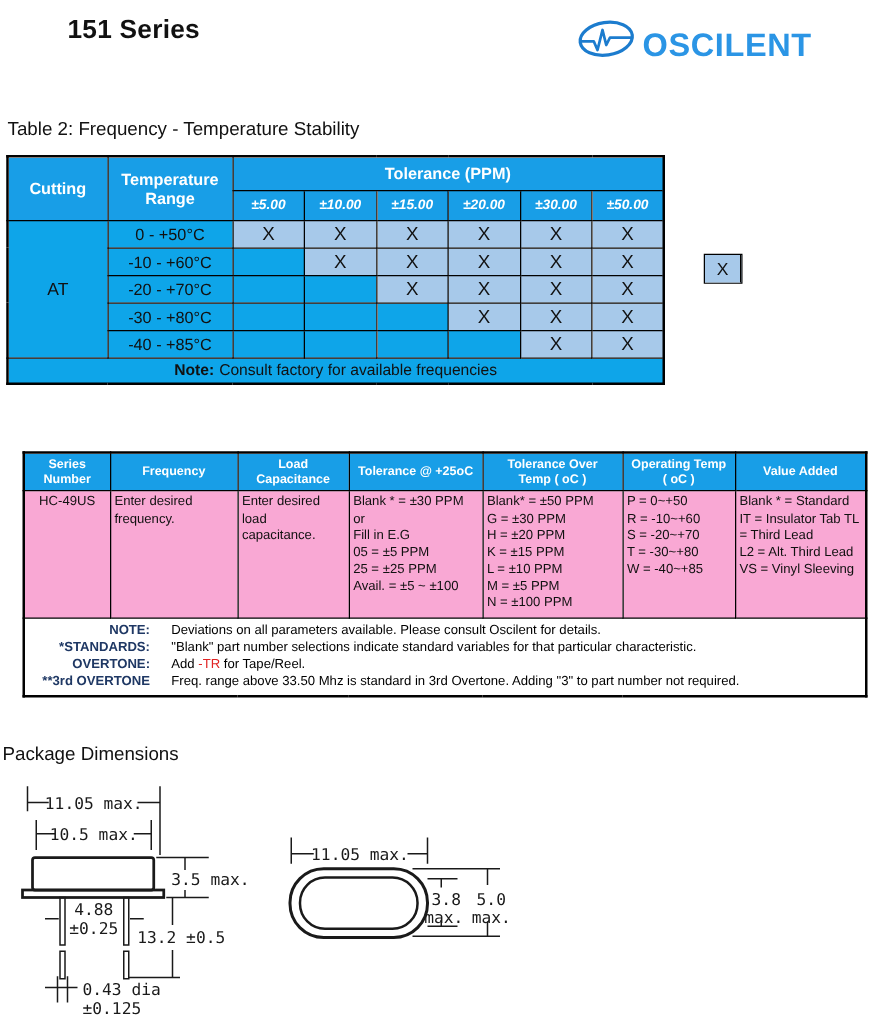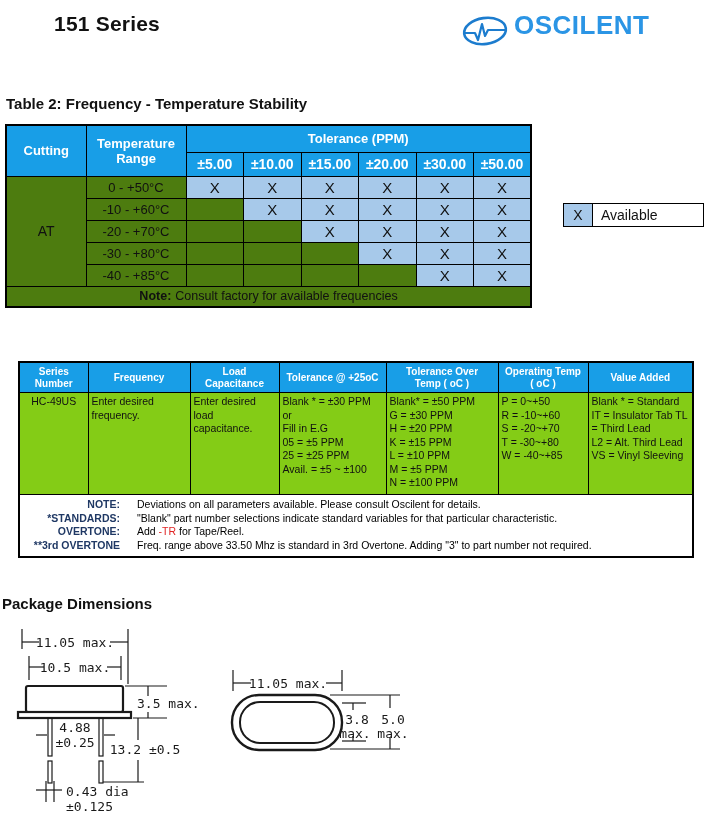--- a/index.html
+++ b/index.html
@@ -2,54 +2,54 @@
 <html style="--header-blue: #189EE7; --avail-blue: #A7C9EA; --note-navy: #1F3864; --tr-red: #E02424; --logo-blue: #2B95E5;"><head>
 <meta charset="utf-8">
 <style>
   html,body { margin:0; padding:0; background:#fff; }
   .page {
     position:relative; width:706px; height:824px; background:#fff;
     font-family:"Liberation Sans", sans-serif; color:#111; overflow:hidden;
   }
   
   .title { position:absolute; left:14px; top:12px; font-size:21px; font-weight:bold; letter-spacing:0.2px;margin-left:40px; }
-  .logo { position:absolute; left:458px; top:10px; display:flex; align-items:flex-start; }
+  .logo { position:absolute; left:458px; top:10px; display:flex; align-items:flex-end; }
   .logo-text { font-size:26px; font-weight:bold; color:var(--logo-blue,#2B95E5); letter-spacing:0.5px; margin-left:2px; }
   
-  .sec-heading { position:absolute; font-size:15px; font-weight:bold; color:#111; margin:0; }
+  .sec-heading { position:absolute; font-size:15px; font-weight:normal; color:#111; margin:0; }
   #t2-heading { left:6px; top:95px; }
   #pn-heading { left:6px; top:329px; }
   #pk-heading { left:2px; top:595px; }
   
   table { border-collapse:collapse; table-layout:fixed; }
   .t2 { position:absolute; left:5px; top:124px; width:525px; border:2.5px solid #000; }
   .t2 th, .t2 td { border:1.4px solid #000; padding:0; text-align:center; vertical-align:middle; overflow:hidden; }
   .t2 thead th { background:var(--header-blue,#189EE7); color:#fff; font-weight:bold; font-size:13px; }
   .t2 .hdr-main { height:27px;margin-left:42px; }
-  .t2 .hdr-sub th { height:23px; font-size:14px; }
-  .t2 tbody td { height:21px; font-size:13px; background:#4d7c0f; }
+  .t2 .hdr-sub th { height:23px; font-size:11px;font-style:italic; }
+  .t2 tbody td { height:21px; font-size:13px; background:#0ea5e9; }
   .t2 td.cutting-val { font-weight:normal; font-size:14px; }
   .t2 td.avail { font-size:15px; }
   .t2 td.avail.on { background:var(--avail-blue,#A7C9EA); }
   .t2 .note-row td { height:19px; font-size:12.5px;margin-left:45px; }
   .t2 .note-row b { font-weight:bold; }
   .t2 .note-row span { margin-left:4px; }
   
   .legend { position:absolute; left:563px; top:203px; display:flex; border:1.6px solid #000; height:22px; background:#fff; }
   .legend-x { width:28px; background:var(--avail-blue,#A7C9EA); border-right:1.6px solid #000;
               display:flex; align-items:center; justify-content:center; font-size:14px; }
   .legend-label { width:102px; display:flex; align-items:center; padding-left:8px; font-size:14px; }
   
   .pn { position:absolute; left:18px; top:361px; width:674px; border:2.2px solid #000; }
   .pn th, .pn td { border:1.4px solid #000; overflow:hidden; }
   .pn thead th { background:var(--header-blue,#189EE7); color:#fff; font-weight:bold; font-size:10px;
                  height:27px; text-align:center; vertical-align:middle; line-height:12px; white-space:pre-line; padding:1px 2px; }
   .pn .code-row td { height:23px; font-size:14px; text-align:center; vertical-align:middle; background:#fff; }
   .pn .detail-row td { height:97px; font-size:10.5px; line-height:13.5px; text-align:left; vertical-align:top;
-                       padding:2px 3px; white-space:pre-line; background:#84cc16; }
+                       padding:2px 3px; white-space:pre-line; background:#f9a8d4; }
   .pn .detail-row td.center { text-align:center; }
   .pn .notes-row td { background:#fff; padding:3px 4px 4px 0; }
   .note-line { display:flex; font-size:10.5px; line-height:12.5px; margin-bottom:1px; }
   .note-label { width:100px; flex-shrink:0; text-align:right; font-weight:bold; color:var(--note-navy,#1F3864); }
   .note-body { padding-left:4px; color:#000;margin-left:13px; }
   .tr-red { color:var(--tr-red,#E02424); }
   
   .drawing { position:absolute; left:4px; top:618px; }
   .drawing line, .drawing rect, .drawing path { stroke:#1a1a1a; fill:none; }
   .dim-text { font-family:"DejaVu Sans Mono", monospace; font-size:13px; fill:#1a1a1a; stroke:none; }
@@ -148,21 +148,20 @@
       <tr class="note-row">
         <td colspan="8">
           <b>Note:</b><span>Consult factory for available frequencies</span>
         </td>
       </tr>
     </tbody>
   </table>
 
   <div class="legend">
     <div class="legend-x">X</div>
-    <div class="legend-label">Available</div>
   </div>
 
 
   <table class="pn">
     <colgroup>
       <col style="width:69px">
         <col style="width:102px">
         <col style="width:89px">
         <col style="width:107px">
       <col style="width:112px">

